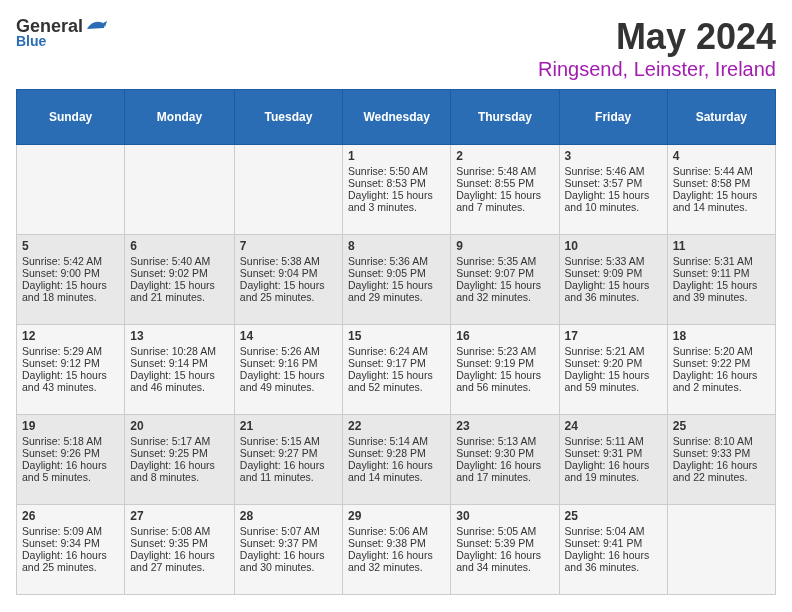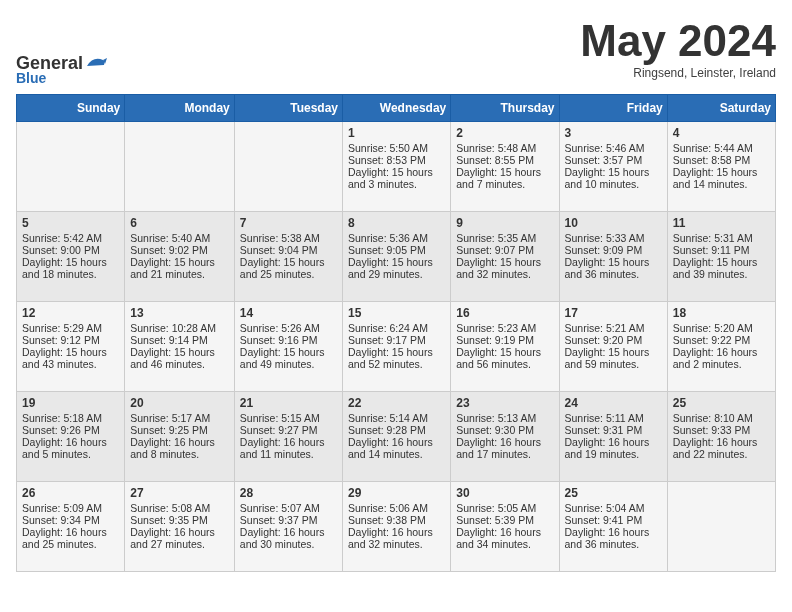--- a/index.html
+++ b/index.html
@@ -28,40 +28,40 @@
     }
     .logo-text-blue {
       font-size: 14px;
       font-weight: bold;
       color: #2a6db5;
     }
     .title-area {
       text-align: right;
     }
     .month-title {
-      font-size: 44px;
+      font-size: 36px;
       font-weight: bold;
       color: #333;
     }
     .location-title {
-      font-size: 12px;
-      color: #404040;
+      font-size: 20px;
+      color: #a21caf;
     }
     table {
       width: 100%;
       border-collapse: collapse;
       font-size: 11px;
     }
     thead tr {
       background-color: #2a6db5;
       color: #fff;
     }
     thead th {
-      padding: 6px 4px;
-      text-align: right;
+      padding: 20px 4px;
+      text-align: center;
       font-size: 12px;
       font-weight: bold;
       border: 1px solid #1a5da5;
     }
     tbody tr {
       vertical-align: top;
     }
     tbody tr:nth-child(odd) {
       background-color: #f5f5f5;
     }
@@ -85,21 +85,21 @@
     .empty-cell {
       background-color: inherit;
     }
   </style>
 </head>
 <body>
 
 <div class="header-area">
   <div class="logo">
     <div style="display:flex;flex-direction:column;align-items:flex-start;">
-      <div style="display:flex;align-items:center;margin-top:37px;">
+      <div style="display:flex;align-items:center;">
         <span class="logo-text-general">General</span>
         <svg width="22" height="22" viewBox="0 0 22 22" style="margin-left:2px;margin-top:-2px;">
           <path d="M2 14 Q8 4 18 8 Q20 9 19 13" fill="#2a6db5" stroke="none"></path>
           <path d="M18 8 L22 6 L20 12 Z" fill="#2a6db5"></path>
         </svg>
       </div>
       <span class="logo-text-blue" style="margin-top:-4px;">Blue</span>
     </div>
   </div>
   <div class="title-area">

